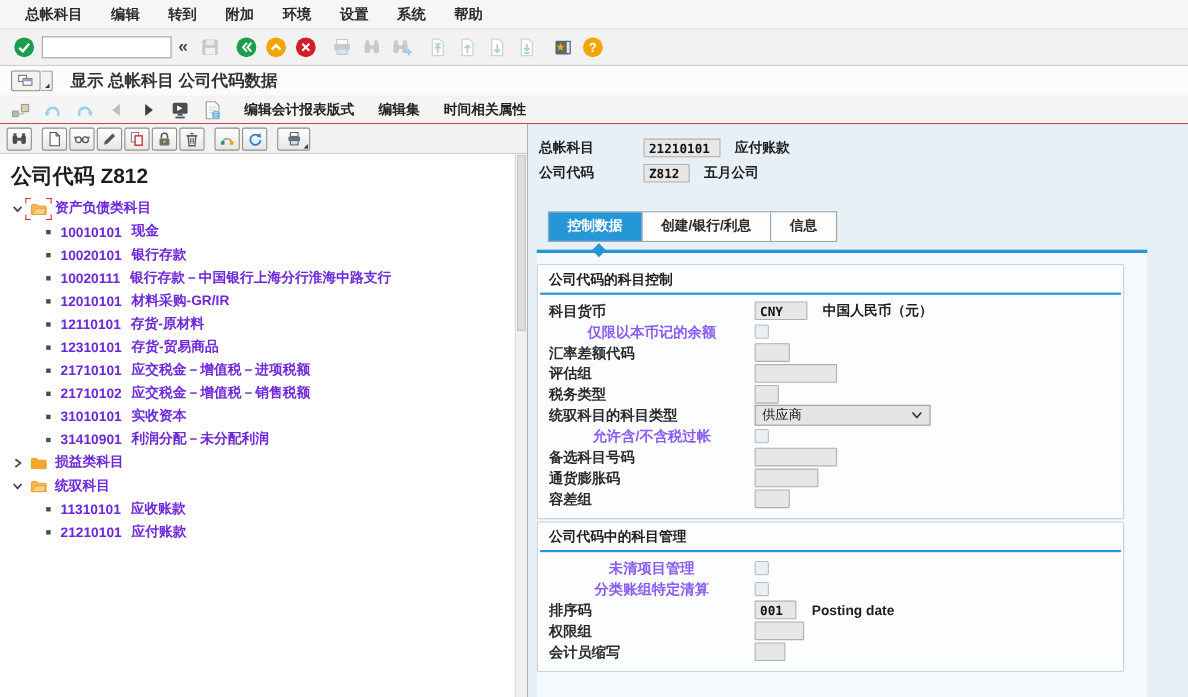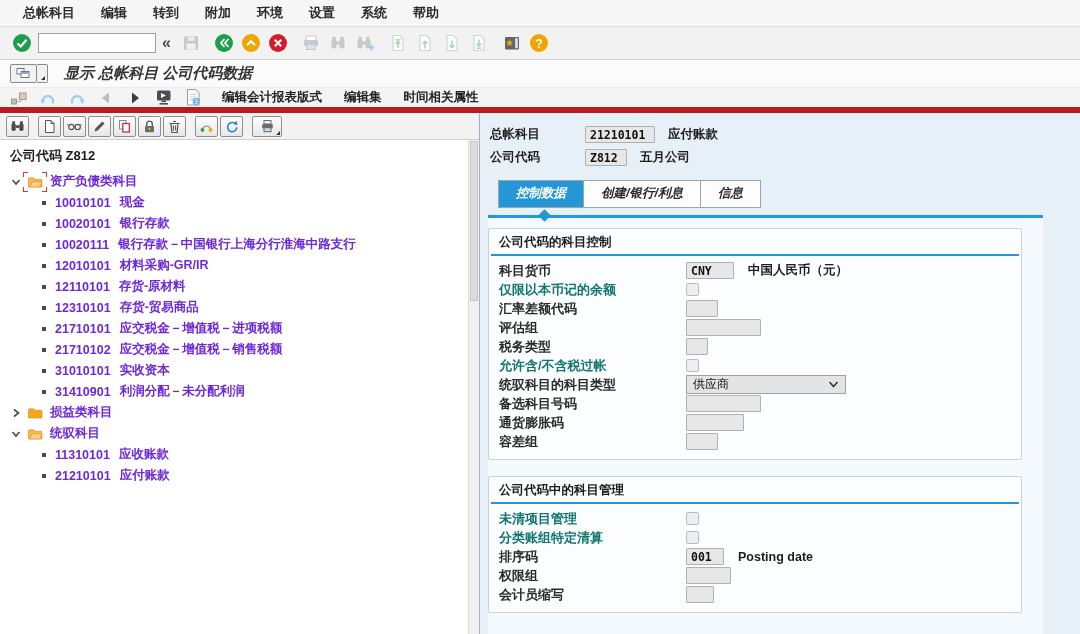--- a/index.html
+++ b/index.html
@@ -20,23 +20,23 @@
   .tbtn { width:24px; height:24px; display:flex; align-items:center; justify-content:center; }
 
   .titlebar { height:28px; background:#fbfbfb; border-bottom:1px solid #ececec;
     display:flex; align-items:center; padding-left:10px; }
   .title-icon-box { width:27px; height:19px; border:1px solid #8a8a8a; border-radius:2px;
     background:#f2f2f2; display:flex; align-items:center; justify-content:center; }
   .title-icon-aux { width:11px; height:19px; border:1px solid #8a8a8a; border-left:none;
     border-radius:0 2px 2px 0; background:#f2f2f2; position:relative; }
   .title-icon-aux:after { content:""; position:absolute; right:2px; bottom:2px;
     border-left:4px solid transparent; border-bottom:4px solid #333; }
-  .title-text { font-size:15px; font-weight:700; font-style:italic; color:#333; margin-left:16px; }
-
-  .apptb { height:25px; background:#f4f4f4; border-bottom:6px solid #b91c1c;
+  .title-text { font-size:15px; font-weight:700; color:#333; margin-left:16px; }
+
+  .apptb { height:25px; background:#f4f4f4; border-bottom:1px solid #b91c1c;
     display:flex; align-items:center; padding-left:8px; }
   .apptb .tbtn { width:22px; height:22px; margin-right:7px; }
   .app-btn { font-size:12.5px; font-weight:600; color:#222; padding:0 11px; cursor:default; }
 
   
   .main { display:flex; height:521px; }
 
   .left { width:480px; background:#fff; border-right:1px solid #9fb3c4;
     display:flex; flex-direction:column; }
   .tree-tb { height:27px; background:#f2f2f2; border-bottom:1px solid #d0d0d0;
@@ -44,21 +44,21 @@
   .tt-group { display:flex; gap:2px; margin-right:9px; }
   .ttbtn { width:23px; height:21px; border:1px solid #8f8f8f; border-radius:2px;
     background:linear-gradient(#fdfdfd,#e7e7e7); display:flex; align-items:center;
     justify-content:center; position:relative; }
   .ttbtn .corner { position:absolute; right:1px; bottom:1px;
     border-left:4px solid transparent; border-bottom:4px solid #333; }
   .ttbtn.wide { width:30px; }
 
   .tree-area { flex:1; display:flex; overflow:hidden; }
   .tree { flex:1; padding-top:3px; }
-  .tree-header { font-size:13px; font-weight:700; color:#1d1d1d; padding:4px 0 6px 10px; }
+  .tree-header { font-size:19px; font-weight:700; color:#1d1d1d; padding:4px 0 6px 10px; }
   .trow { height:21px; display:flex; align-items:center; font-size:12.5px;
     font-weight:600; color:#6d28d9; white-space:nowrap; }
   .trow.folder { padding-left:9px; }
   .trow .chev { width:15px; display:flex; }
   .trow .ficon { margin:0 7px 0 3px; display:flex; position:relative; }
   .trow.leaf { padding-left:42px; }
   .bullet { width:4px; height:4px; background:#4a4a4a; margin-right:9px; flex:none; }
   .leaf .acct-id { margin-right:9px; }
   .sel-c { position:absolute; width:5px; height:5px; }
   .sel-c.tl { left:-4px; top:-3px; border-left:1.5px solid #e03131; border-top:1.5px solid #e03131; }
@@ -71,39 +71,39 @@
   
   .right { flex:1; background:#e7eff7; overflow:hidden; }
   .rp-header { padding:10px 0 0 10px; }
   .rfrow { display:flex; align-items:center; height:23px; }
   .rflabel { width:95px; font-size:12.5px; font-weight:600; color:#1f1f1f; }
   .dinput { height:17px; border:1px solid #b0b0b0; background:#e7e7e7; border-radius:1px;
     font-family:"DejaVu Sans Mono",monospace; font-size:11.5px; font-weight:700; color:#111;
     display:flex; align-items:center; padding:0 4px; }
   .rfdesc { margin-left:13px; font-size:12.5px; font-weight:600; color:#1d1d1d; }
 
-  .tabs { display:flex; margin:11px 0 0 18px; border:1px solid #98a6b0;
-    background:#fdfdfd; width:max-content;font-style:italic; }
+  .tabs { display:flex; margin:23px 0 0 18px; border:1px solid #98a6b0;
+    background:#fdfdfd; width:max-content; }
   .tab { padding:4px 17px 5px; font-size:12.5px; font-weight:600; color:#2a2a2a;
     border-right:1px solid #98a6b0; cursor:default; }
   .tab:last-child { border-right:none; }
   .tab.active { background:#2596d6; color:#fff; }
   .tabline { height:3px; background:#2596d6; width:555px; margin:7px 0 0 8px; position:relative; }
   .tabline .notch { position:absolute; left:52px; top:-4px; width:9px; height:9px;
     background:#2596d6; transform:rotate(45deg); }
 
   .content { margin-left:8px; width:555px; background:#f4f9fd; padding:10px 0 0 0; height:458px; }
   .sec { width:534px; background:#fcfdff; border:1px solid #c9d2da; border-radius:2px;
-    margin-bottom:16px; }
+    margin-bottom:2px; }
   .sec-title { font-size:12.5px; font-weight:700; color:#1d1d1d; padding:5px 10px 3px; }
   .sec-rule { height:2px; background:#2596d6; margin:0 2px; }
   .sec-body { padding:5px 10px 8px; }
   .frow { display:flex; align-items:center; height:19px; }
   .flabel { width:187px; font-size:13px; font-weight:600; color:#2a2a2a; }
-  .flabel.dis { color:#0f766e; }
+  .flabel.dis { color:#8b5cf6;text-align:center; }
   .dcheck { width:13px; height:13px; border:1px solid #b6bcc2; background:#eceff1; border-radius:2px; }
   .dselect { width:160px; height:19px; border:1px solid #9aa2a8; background:#e4e4e4;
     display:flex; align-items:center; justify-content:space-between; padding:0 6px;
     font-size:12px; color:#111; }
   .fsuffix { margin-left:14px; font-size:12.5px; font-weight:700; color:#1d1d1d; }
 </style>
 </head>
 <body>
 
 <div class="menubar" id="menubar">
@@ -588,35 +588,35 @@
             </div>
             <div class="frow">
               <span class="flabel">评估组</span>
               <span class="dinput" style="width: 75px;"></span>
             </div>
             <div class="frow">
               <span class="flabel">税务类型</span>
               <span class="dinput" style="width: 22px;"></span>
             </div>
             <div class="frow">
-              <span class="flabel dis">允许含/不含税过帐</span>
-              <span class="dcheck"></span>
-            </div>
-            <div class="frow">
               <span class="flabel">统驭科目的科目类型</span>
               <span class="dselect" style="width: 160px;">
                 <span>供应商</span>
                 <span style="display: flex;">
                   <svg width="11" height="9" viewBox="0 0 11 9" xmlns="http://www.w3.org/2000/svg">
                     <path d="M1.5 2 L5.5 6.5 L9.5 2" stroke="#333" stroke-width="1.5" fill="none"></path>
                   </svg>
                 </span>
               </span>
             </div>
             <div class="frow">
+              <span class="flabel dis">允许含/不含税过帐</span>
+              <span class="dcheck"></span>
+            </div>
+            <div class="frow">
               <span class="flabel">备选科目号码</span>
               <span class="dinput" style="width: 75px;"></span>
             </div>
             <div class="frow">
               <span class="flabel">通货膨胀码</span>
               <span class="dinput" style="width: 58px;"></span>
             </div>
             <div class="frow">
               <span class="flabel">容差组</span>
               <span class="dinput" style="width: 32px;"></span>

